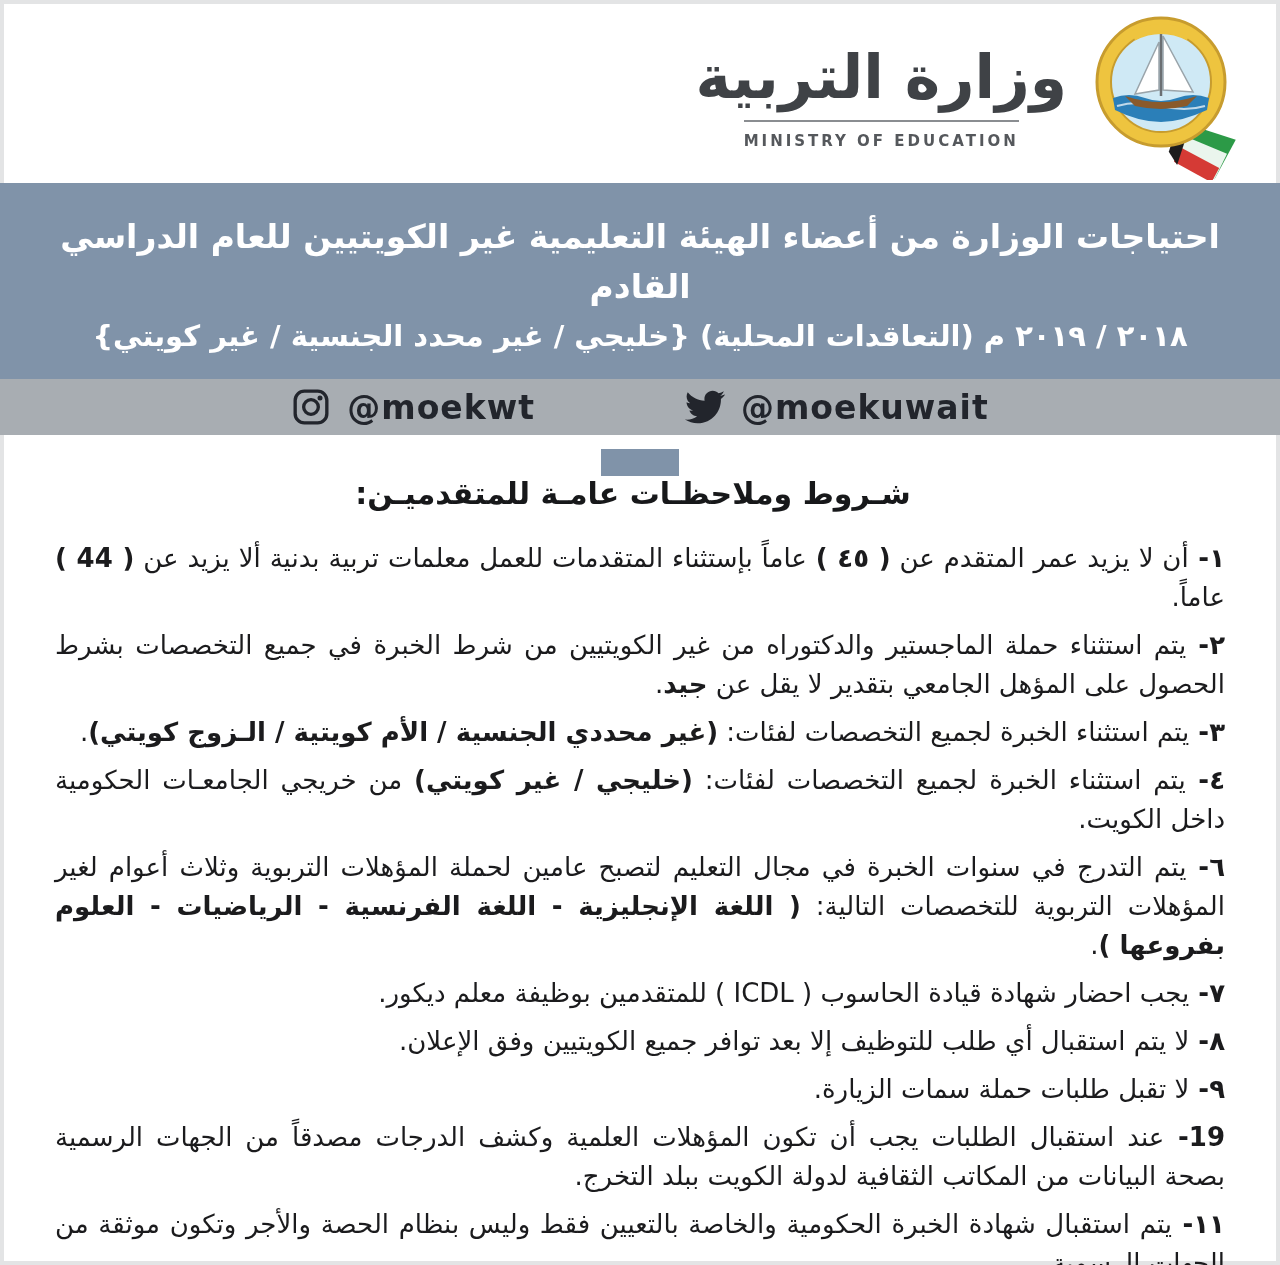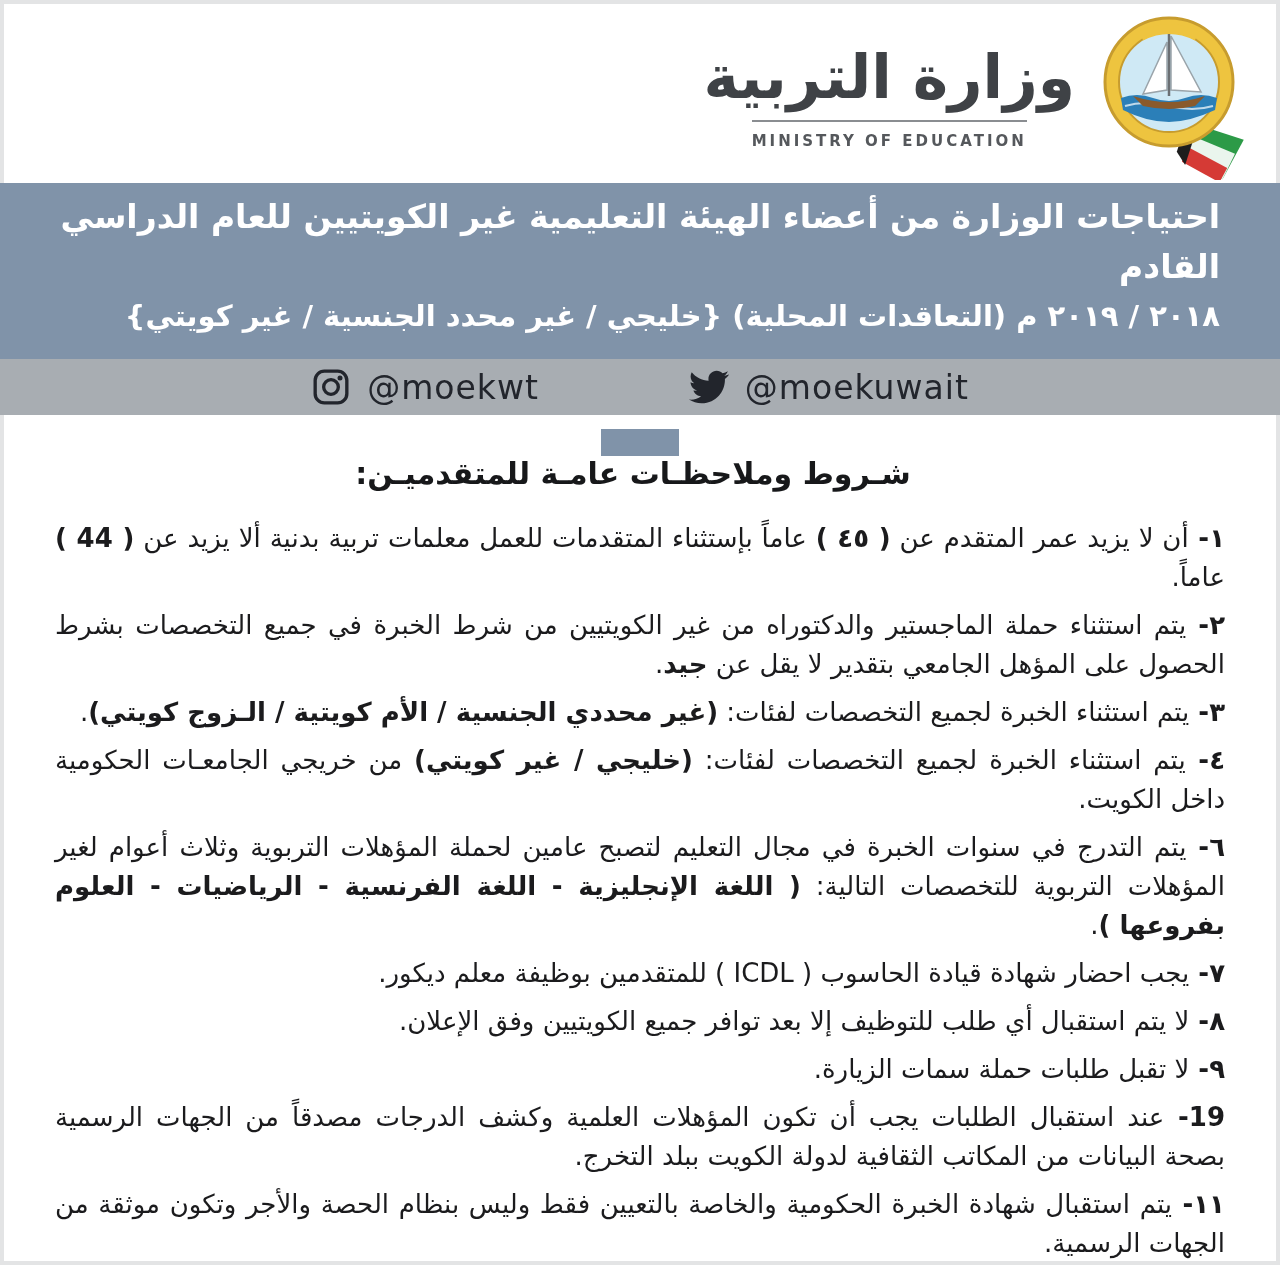--- a/index.html
+++ b/index.html
@@ -6,47 +6,47 @@
   .page{
     width:1280px;height:1265px;margin:0 auto;background:#ffffff;
     position:relative;overflow:hidden;
     box-shadow:inset 0 0 0 4px #e3e4e5;
     font-family:"DejaVu Sans","Liberation Sans",sans-serif;
     color:#1b1b1d;
   }
   
   .header{
     height:183px;display:flex;align-items:center;justify-content:flex-start;
-    padding:0 28px 0 0;box-sizing:border-box;gap:22px;
+    padding:0 36px 0 0;box-sizing:border-box;gap:22px;
   }
   .logo-wrap{width:155px;height:170px;flex:0 0 auto;margin-top:6px;}
   .brand{display:flex;flex-direction:column;align-items:center;margin-top:10px;}
   .brand-ar{
     font-size:60px;font-weight:bold;color:#3f4246;line-height:1.1;
     letter-spacing:1px;
   }
   .brand-en{
     margin-top:10px;padding-top:10px;border-top:2px solid #8a8d91;
     font-size:15px;letter-spacing:3px;color:#55585c;font-weight:bold;
     direction:ltr;white-space:nowrap;
   }
   
   .banner{
-    background:#8093a9;color:#ffffff;text-align:right;
-    padding:9px 60px 22px;box-sizing:border-box;
+    background:#8093a9;color:#ffffff;text-align:center;
+    padding:29px 60px 22px;box-sizing:border-box;
   }
   .banner-line1{font-size:33px;font-weight:bold;line-height:1.5;}
   .banner-line2{font-size:29px;font-weight:bold;line-height:1.45;margin-top:4px;}
   
   .social{
     background:#a8adb2;height:56px;display:flex;align-items:center;
     justify-content:center;gap:150px;direction:ltr;
   }
   .social-item{display:flex;align-items:center;gap:16px;color:#22252c;}
-  .social-item .handle{font-size:33px;font-weight:normal;letter-spacing:1px;}
+  .social-item .handle{font-size:33px;font-weight:bold;letter-spacing:1px;}
   .social-icon{width:40px;height:40px;display:block;}
   
   .section-head{
     display:flex;align-items:center;margin:14px 0 10px;direction:rtl;flex-direction:column;
   }
   .head-bar{width:78px;height:27px;background:#8093a9;flex:0 0 auto;}
   .section-title{
     font-size:30px;font-weight:bold;color:#17181a;margin-right:14px;
     letter-spacing:0.5px;
   }

